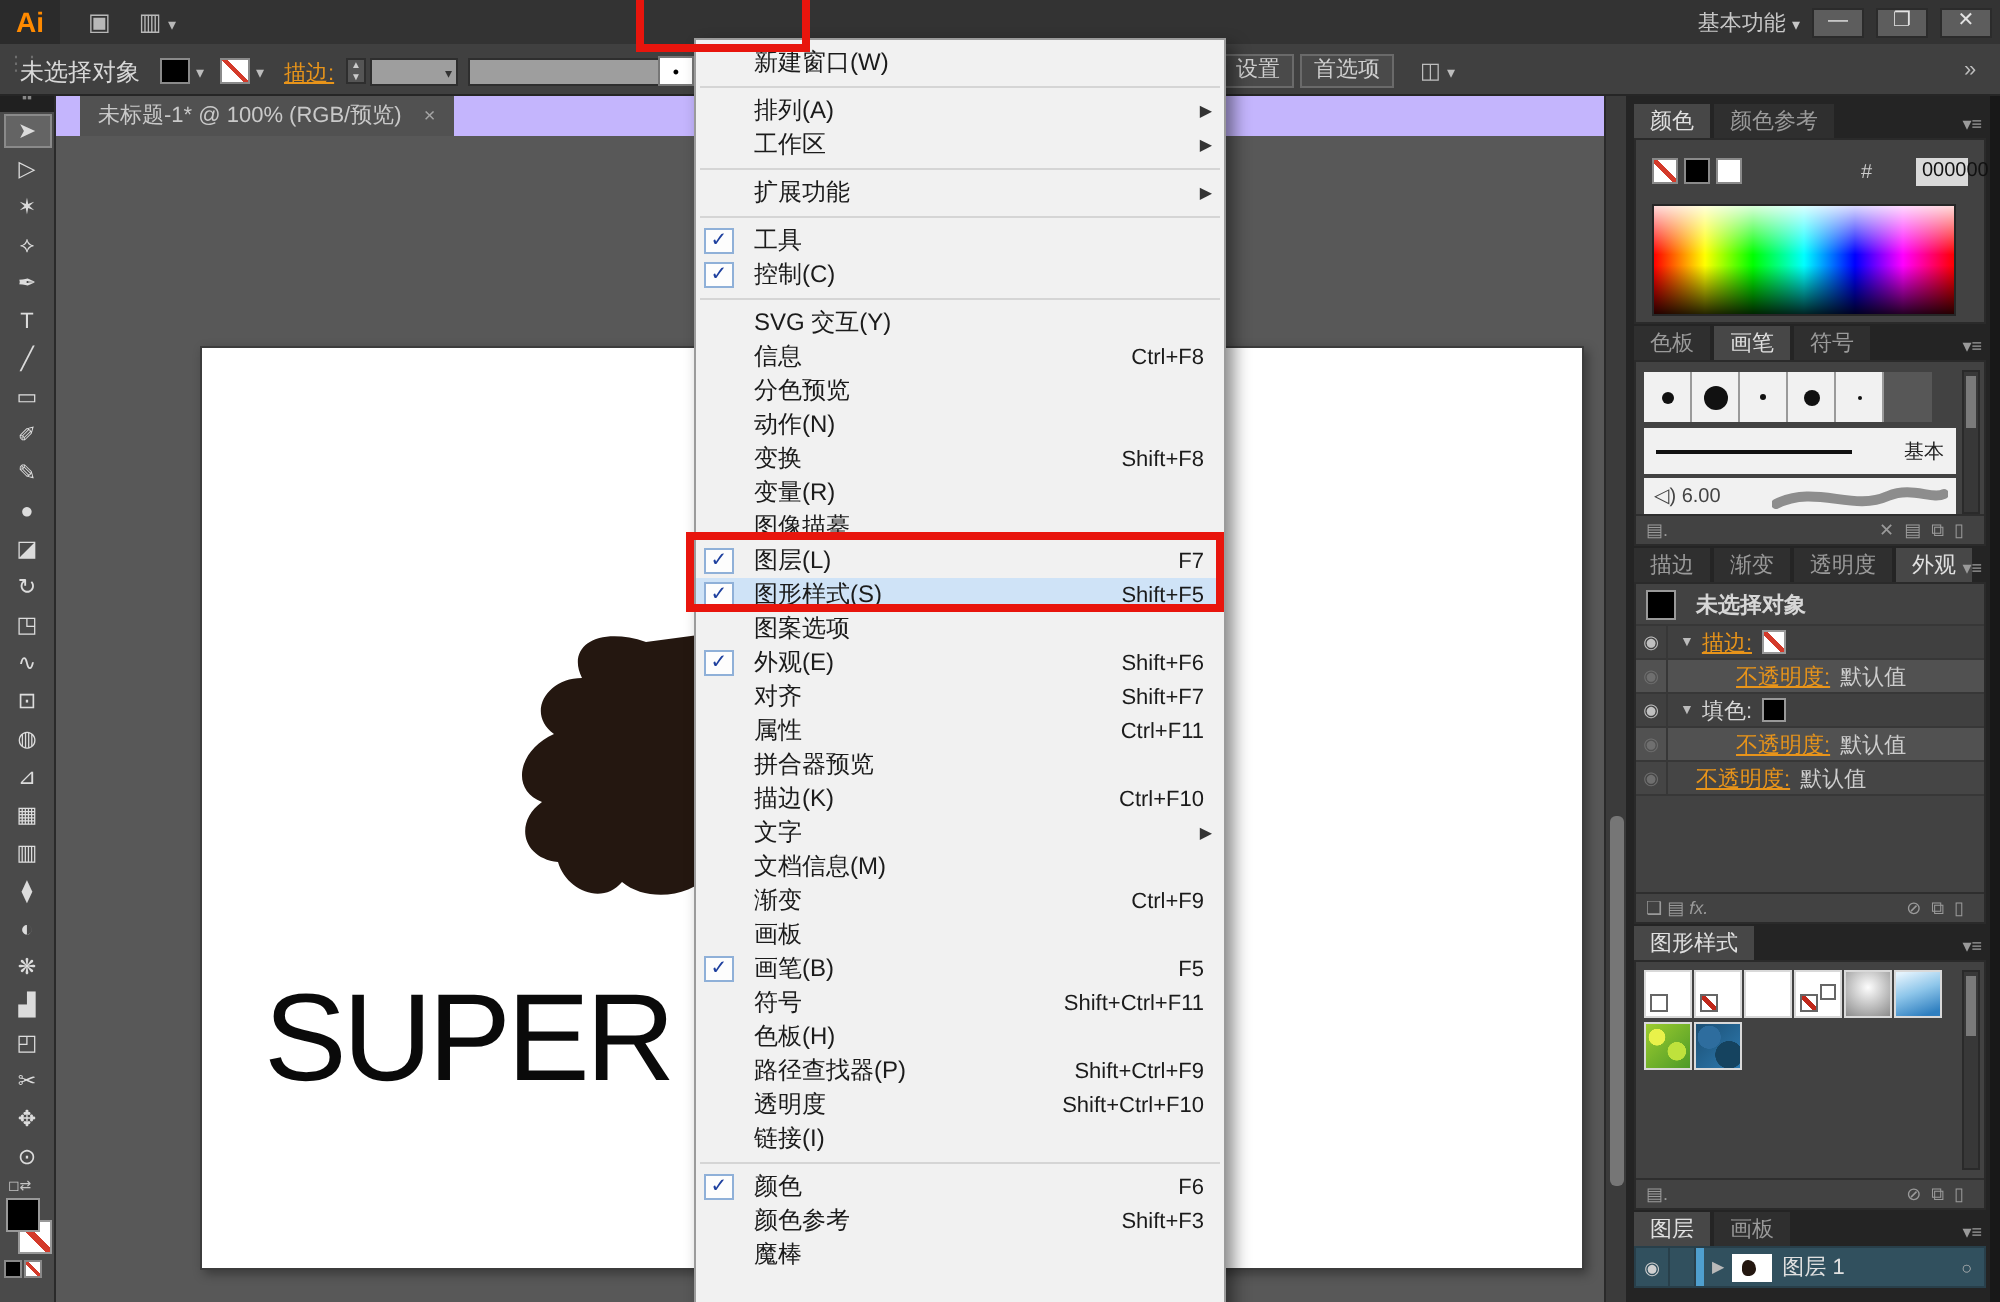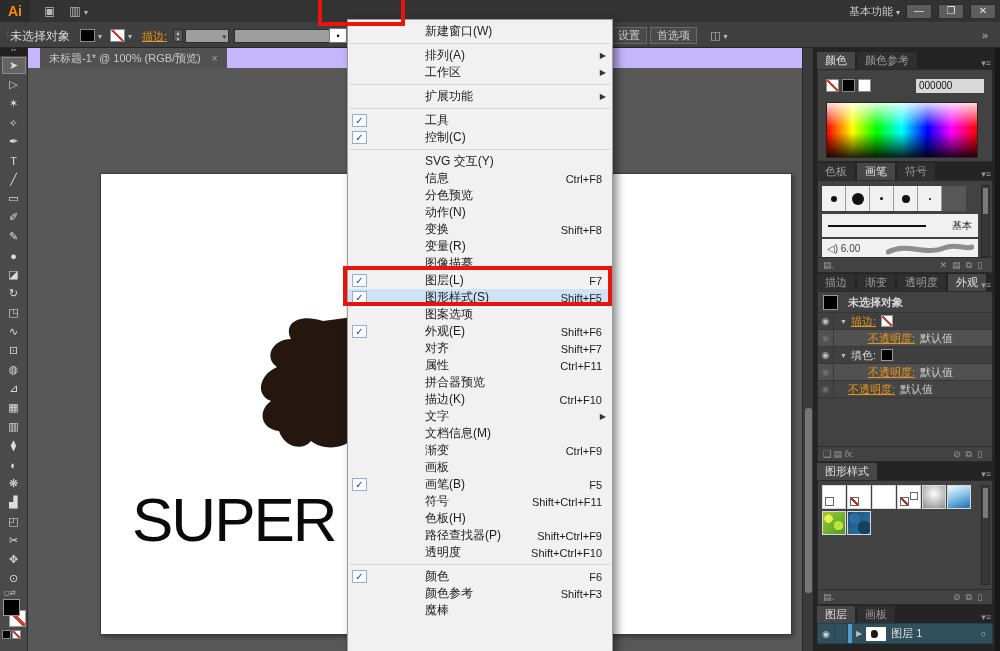--- a/index.html
+++ b/index.html
@@ -63,21 +63,21 @@
   .pgroup{position:absolute;left:4px;width:176px;}
   .ptabs{height:15px;display:flex;align-items:flex-end;position:relative;}
   .ptab{font-size:11px;color:#9a9a9a;padding:1px 8px;background:#2f2f2f;margin-right:2px;white-space:nowrap;}
   .ptab.on{background:#474747;color:#e0e0e0;}
   .pmenu{position:absolute;right:2px;bottom:1px;color:#9a9a9a;font-size:9px;}
   .pbody{background:#424242;border:1px solid #2a2a2a;position:relative;}
 
   
   .csw{position:absolute;top:9px;width:13px;height:13px;border:1px solid #8a8a8a;}
   .hexlbl{position:absolute;right:56px;top:11px;color:#ccc;font-size:10px;}
-  .hexbox{position:absolute;right:8px;top:9px;width:68px;height:14px;background:#d9d9d9;color:#111;font-size:10px;line-height:14px;padding-left:3px;}
+  .hexbox{position:absolute;right:8px;top:9px;width:26px;height:14px;background:#d9d9d9;color:#111;font-size:10px;line-height:14px;padding-left:3px;}
   .spectrum{position:absolute;left:8px;right:14px;top:32px;height:56px;border:1px solid #262626;
     background:linear-gradient(to bottom,rgba(255,255,255,.85),rgba(255,255,255,0) 45%,rgba(0,0,0,0) 55%,rgba(0,0,0,.85)),
     linear-gradient(to right,#f00,#ff0 17%,#0f0 33%,#0ff 50%,#00f 67%,#f0f 83%,#f00);}
 
   
   .bcells{position:absolute;left:4px;top:5px;height:25px;display:flex;}
   .bcell{width:24px;height:25px;background:#f1f1f1;border-right:1px solid #9a9a9a;display:flex;align-items:center;justify-content:center;}
   .bdot{background:#111;border-radius:50%;}
   .bcell.empty{background:#575757;border-right:none;}
   .brow{position:absolute;left:4px;right:14px;background:#f1f1f1;}
@@ -125,21 +125,21 @@
   .lgap{width:13px;border-right:1px solid #283f4a;align-self:stretch;}
   .laccent{width:4px;align-self:stretch;background:#4f9fce;}
   .lexp{color:#b9b9b9;font-size:8px;margin:0 4px;}
   .lthumb{width:20px;height:14px;background:#fff;position:relative;margin-right:5px;}
   .lthumb::after{content:"";position:absolute;left:5px;top:3px;width:7px;height:8px;background:#241710;border-radius:45% 60% 50% 40%;}
   .lname{color:#e0e0e0;font-size:11px;flex:1;}
   .ltarget{color:#b5b5b5;font-size:9px;margin-right:6px;}
 
   
   .wmenu{position:absolute;left:347px;top:19px;width:266px;height:640px;background:#f1f1f1;border:1px solid #9b9b9b;box-shadow:4px 4px 8px rgba(0,0,0,.45);z-index:10;padding-top:3px;overflow:hidden;}
-  .mrow{height:17px;display:flex;align-items:center;position:relative;gap:48px;}
+  .mrow{height:17px;display:flex;align-items:center;position:relative;}
   .mrow.hl{background:#cfe3f7;}
   .mgut{width:15px;height:13px;margin-left:4px;font-size:10px;line-height:12px;text-align:center;color:#1d3f9e;}
   .mgut.checked{background:#fdfdfd;border:1px solid #8fb0d8;font-weight:bold;}
   .mlabel{color:#1b1b1b;font-size:12px;margin-left:10px;white-space:nowrap;}
   .mshort{position:absolute;right:10px;color:#1b1b1b;font-size:11px;}
   .mshort.arrow{font-size:8px;color:#333;right:6px;}
   .msep{border-top:1px solid #d5d5d5;margin:3px 2px;}
 
   
   .redrect{position:absolute;border:4px solid #e8150d;z-index:20;}
@@ -561,20 +561,25 @@
       <div class="mrow">
         <span class="mgut"></span>
         <span class="mlabel">路径查找器(P)</span>
         <span class="mshort">Shift+Ctrl+F9</span>
       </div>
       <div class="mrow">
         <span class="mgut"></span>
         <span class="mlabel">透明度</span>
         <span class="mshort">Shift+Ctrl+F10</span>
       </div>
+      <div class="mrow">
+        <span class="mgut"></span>
+        <span class="mlabel">链接(I)</span>
+        <span class="mshort"></span>
+      </div>
       <div class="msep"></div>
       <div class="mrow">
         <span class="mgut checked">✓</span>
         <span class="mlabel">颜色</span>
         <span class="mshort">F6</span>
       </div>
       <div class="mrow">
         <span class="mgut"></span>
         <span class="mlabel">颜色参考</span>
         <span class="mshort">Shift+F3</span>

